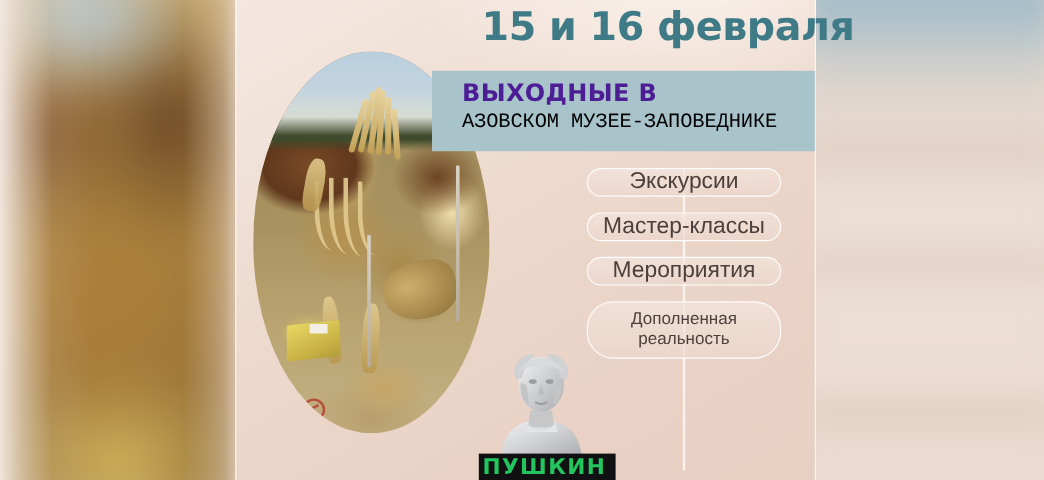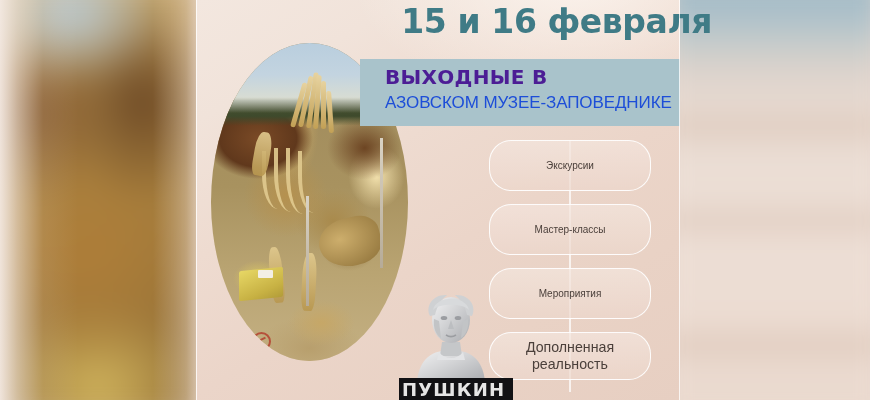--- a/index.html
+++ b/index.html
@@ -148,25 +148,25 @@
   .banner-l1 {
     font-family: "DejaVu Sans", sans-serif;
     font-weight: 700;
     font-size: 20px;
     letter-spacing: 0.3px;
     color: #4c1d95;
     line-height: 1.18;
     white-space: nowrap;
   }
   .banner-l2 {
-    font-family: Liberation Sans, sans-serif;
+    font-family: Liberation Mono, monospace;
     font-weight: 400;
     font-size: 17px;
     letter-spacing: -0.1px;
-    color: #1d4ed8;
+    color: #000000;
     line-height: 1.5;
     white-space: nowrap;
   }
 
   
   .oval-wrap {
     position: absolute;
     left: 211px; top: 43px;
     width: 197px; height: 318px;
     border-radius: 50% / 50%;
@@ -275,28 +275,28 @@
     z-index: 6;
     display: flex;
     flex-direction: column;
     gap: 13px;
   }
   .pill {
     position: relative;
     background: linear-gradient(180deg, rgba(243,229,221,0.72), rgba(236,215,204,0.72));
     border: 1.6px solid rgba(255,255,255,0.92);
     border-radius: 22px;
-    height: 51px;
+    height: 24px;
     display: flex;
     align-items: center;
     justify-content: center;
     text-align: center;
     color: #4b403b;
     font-family: "Liberation Sans", sans-serif;
-    font-size: 10px;
+    font-size: 19px;
     line-height: 1.16;
     letter-spacing: 0;
     box-sizing: border-box;
     padding: 0 10px;
     white-space: pre-line;
   }
   .pill.two-line {
     height: 48px;
     font-size: 14.2px;
     line-height: 1.22;
@@ -316,21 +316,21 @@
     width: 96px; height: 96px;
   }
   .pushkin-logo {
     position: absolute;
     left: 0; bottom: 0;
     width: 114px;
   }
   .plogo-row {
     display: block;
     background: #111114;
-    color: #e5e5e5;
+    color: #22c55e;
     font-family: "DejaVu Sans", sans-serif;
     font-weight: 700;
     font-size: 18px;
     letter-spacing: 1.2px;
     line-height: 19px;
     padding: 2px 3px 1px 3px;
     box-sizing: border-box;
   }
   .plogo-row.r1 { width: 114px; }
   .plogo-row.r2 { width: 84px; }

